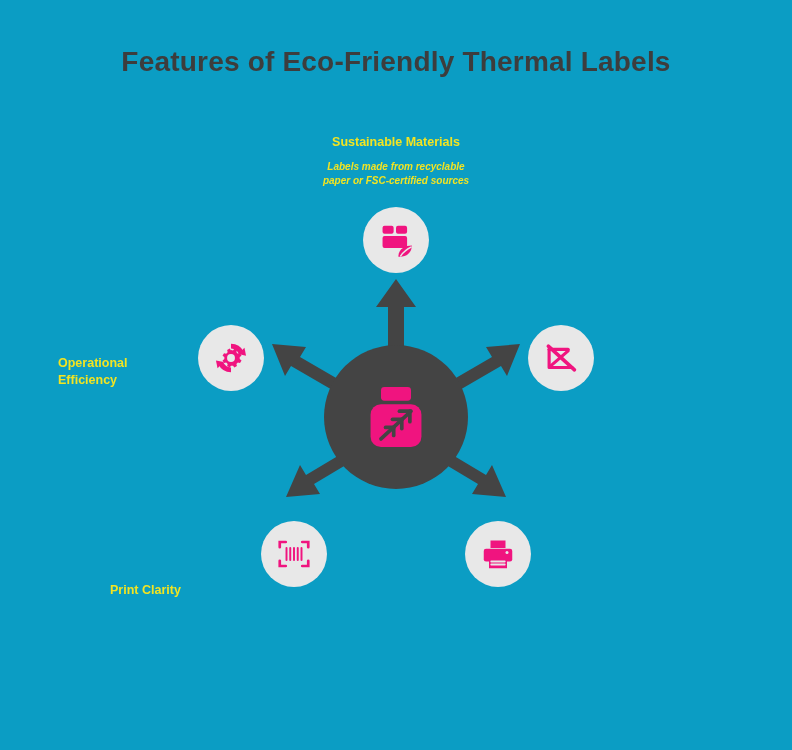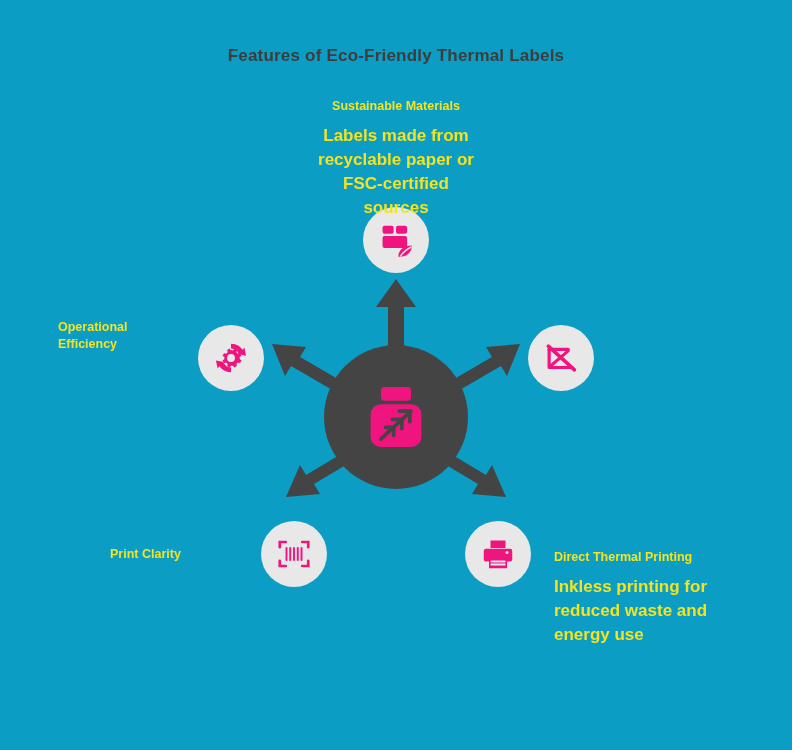--- a/index.html
+++ b/index.html
@@ -19,21 +19,21 @@
     height: 750px;
   }
 
   
   .title {
     position: absolute;
     left: 0;
     top: 46px;
     width: 792px;
     text-align: center;
-    font-size: 17px;
+    font-size: 28px;
     font-weight: bold;
     color: #3d3d3d;
     letter-spacing: 0.2px;
   }
 
   
   .hub-wrap {
     position: absolute;
     left: 196px;
     top: 217px;
@@ -86,25 +86,27 @@
   
   .node-text {
     position: absolute;
     color: #f2e422;
   }
   .node-title {
     font-size: 12.5px;
     font-weight: bold;
     line-height: 1.32;
     margin-bottom: 9px;
+    margin-top: 36px;
   }
   .node-desc {
-    font-size: 17px;
+    font-size: 10px;
     font-weight: bold;
     line-height: 1.42;
+    font-style: italic;
   }
 
   .txt-top    { left: 316px; top: 98px;  width: 160px; text-align: center; }
   .txt-right  { left: 609px; top: 322px; width: 168px; text-align: left; }
   .txt-br     { left: 554px; top: 549px; width: 180px; text-align: left; }
   .txt-bl     { left: 110px; top: 546px; width: 128px; text-align: left; }
   .txt-left   { left: 58px;  top: 319px; width: 120px; text-align: left; }
 </style>
 </head>
 <body>
@@ -174,24 +176,20 @@
 
   <div class="node-icon icon-br">
     <svg width="36" height="36" viewBox="0 0 48 48">
       <path d="M14,6 h20 v10 h-20 z" fill="#f0147f"></path>
       <rect x="5" y="17" width="38" height="17" rx="3" fill="#f0147f"></rect>
       <circle cx="36" cy="22" r="2" fill="#e8e8e8"></circle>
       <path d="M12,31 h24 v12 h-24 z" fill="#f0147f"></path>
       <path d="M15,34 h18 M15,38 h18" stroke="#e8e8e8" stroke-width="2.4" stroke-linecap="round"></path>
     </svg>
   </div>
-  <div class="node-text txt-br">
-    <div class="node-title">Direct Thermal Printing</div>
-    <div class="node-desc">Inkless printing for reduced waste and energy use</div>
-  </div>
 
   <div class="node-icon icon-bl">
     <svg width="36" height="36" viewBox="0 0 48 48">
       <g stroke="#f0147f" stroke-width="3.6" fill="none" stroke-linecap="round">
         <path d="M5,15 L5,8 L13,8"></path>
         <path d="M35,8 L43,8 L43,15"></path>
         <path d="M5,33 L5,40 L13,40"></path>
         <path d="M35,40 L43,40 L43,33"></path>
       </g>
       <g stroke="#f0147f" stroke-width="2.6" stroke-linecap="round">

